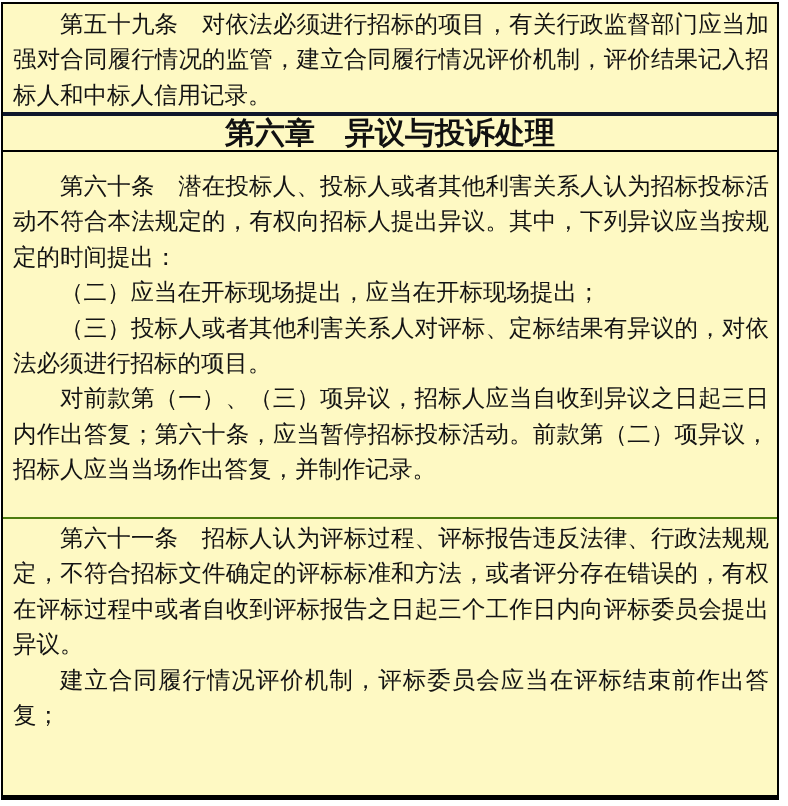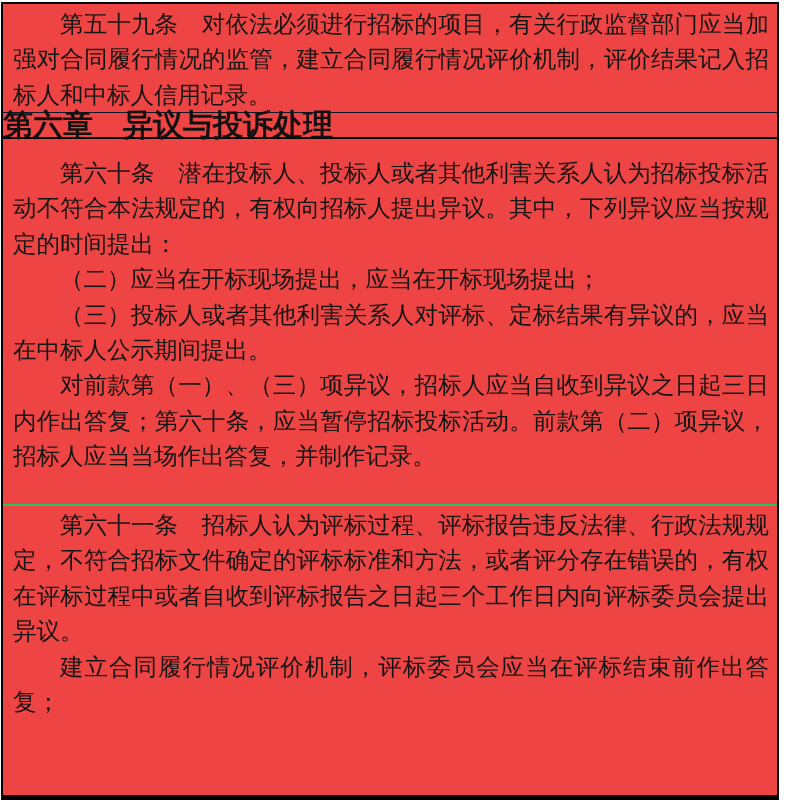--- a/index.html
+++ b/index.html
@@ -15,21 +15,21 @@
   }
   .doc {
     position: absolute;
     left: 1px;
     top: 2px;
     width: 778px;
     height: 798px;
     box-sizing: border-box;
     border: 2px solid #000000;
     border-bottom-width: 5px;
-    background: #ef4444;
+    background: #fef9c3;
     overflow: hidden;
     display: flex;
     flex-direction: column;
     color: #141414;
   }
   .sec {
     font-size: 23.5px;
     line-height: 35.4px;
     text-align: justify;
     padding: 0 8px 0 10px;
@@ -40,57 +40,58 @@
   }
   .sec p {
     margin: 0;
     text-indent: 2em;
   }
   .sec-59 {
     height: 108px;
     padding-top: 3px;
   }
   .chapter-row {
-    height: 27px;
+    height: 40px;
     box-sizing: border-box;
-    border-top: 1px solid #0f172a;
+    border-top: 4px solid #0f172a;
     border-bottom: 2px solid #000000;
     display: flex;
     align-items: center;
+    justify-content: center;
     font-size: 30px;
     font-weight: bold;
     color: #111111;
   }
   .sec-60 {
     height: 365px;
     padding-top: 17px;
   }
   .sec-61 {
     flex: 1;
-    border-top: 2px solid #22c55e;
+    border-top: 2px solid #4d7c0f;
     padding-top: 2px;
   }
 </style>
 </head>
 <body>
 
 <div class="doc">
 
   <section class="sec sec-59">
     <p>第五十九条　对依法必须进行招标的项目，有关行政监督部门应当加强对合同履行情况的监管，建立合同履行情况评价机制，评价结果记入招标人和中标人信用记录。</p>
   </section>
 
   <div class="chapter-row">
     <span>第六章　异议与投诉处理</span>
   </div>
 
   <section class="sec sec-60">
     <p>第六十条　潜在投标人、投标人或者其他利害关系人认为招标投标活动不符合本法规定的，有权向招标人提出异议。其中，下列异议应当按规定的时间提出：</p>
     <p>（二）应当在开标现场提出，应当在开标现场提出；</p>
-    <p>（三）投标人或者其他利害关系人对评标、定标结果有异议的，应当在中标人公示期间提出。</p>
+    <p>（三）投标人或者其他利害关系人对评标、定标结果有异议的，对依法必须进行招标的项目。</p>
     <p>对前款第（一）、（三）项异议，招标人应当自收到异议之日起三日内作出答复；第六十条，应当暂停招标投标活动。前款第（二）项异议，招标人应当当场作出答复，并制作记录。</p>
   </section>
 
   <section class="sec sec-61">
     <p>第六十一条　招标人认为评标过程、评标报告违反法律、行政法规规定，不符合招标文件确定的评标标准和方法，或者评分存在错误的，有权在评标过程中或者自收到评标报告之日起三个工作日内向评标委员会提出异议。</p>
     <p>建立合同履行情况评价机制，评标委员会应当在评标结束前作出答复；</p>
   </section>
 
 </div>
 

